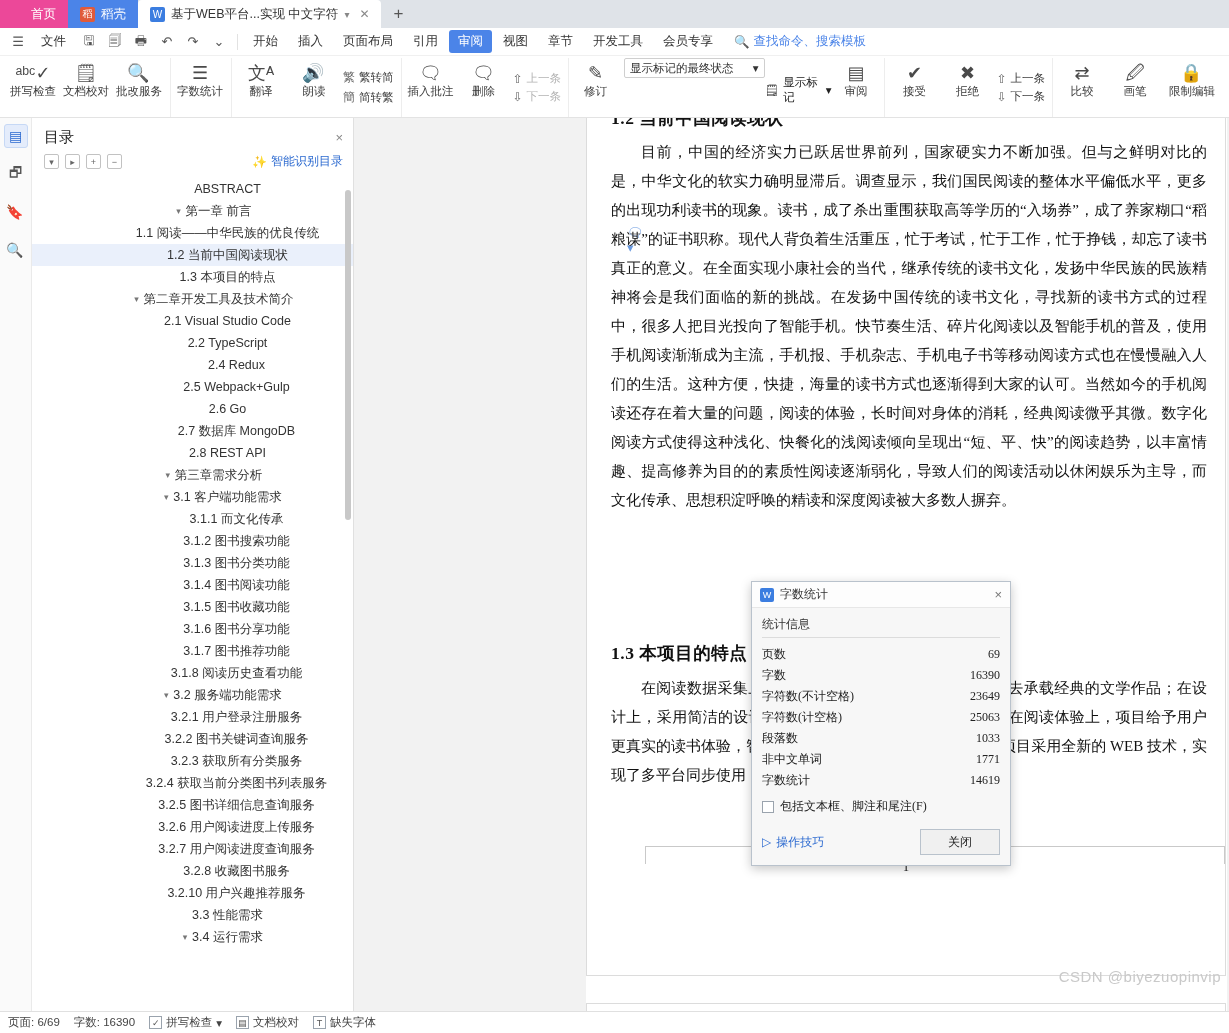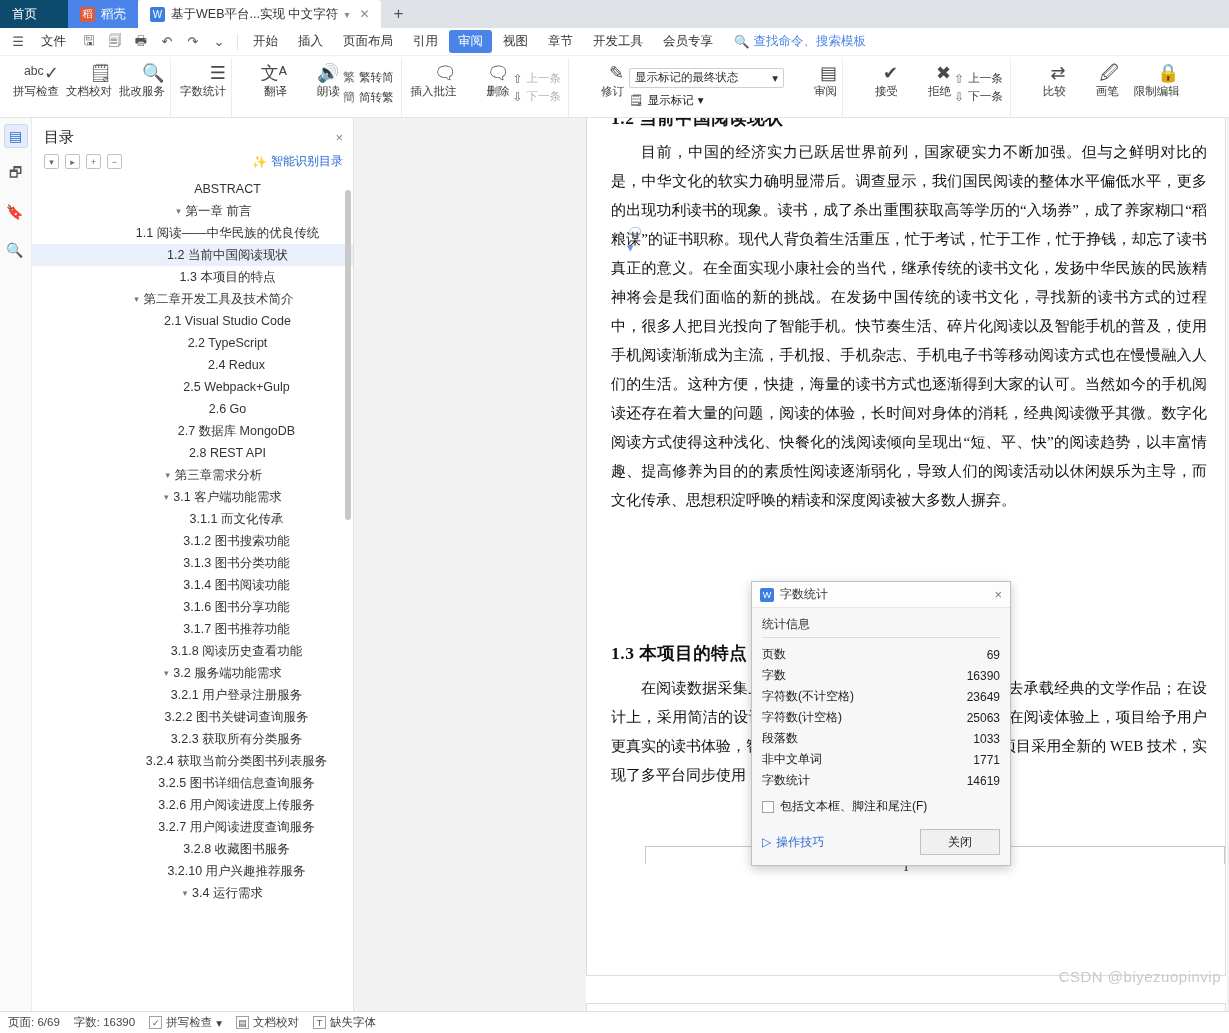--- a/index.html
+++ b/index.html
@@ -25,21 +25,21 @@
     height: 28px;
     display: flex;
     align-items: center;
     gap: 6px;
     padding: 0 12px;
     font-size: 12.5px;
     color: #fff;
     background: #4b84e8;
     position: relative;
   }
-  .tab.home { background: #0c4a6e; min-width: 68px; justify-content: flex-start; }
+  .tab.home { background: #ec4899; min-width: 68px; justify-content: flex-end; }
   .tab.cloud { background: #4b84e8; }
   .tab.doc {
     background: #fff;
     color: #333;
     border-top-left-radius: 4px;
     border-top-right-radius: 4px;
     min-width: 230px;
   }
   .tab .ticon {
     width: 15px; height: 15px;
@@ -97,21 +97,21 @@
     display: flex;
     align-items: stretch;
     padding: 2px 4px 0 4px;
     gap: 2px;
     overflow: hidden;
   }
   .rgroup { display: flex; align-items: stretch; gap: 1px; padding: 0 3px; }
   .rgroup + .rgroup { border-left: 1px solid #ededed; }
   .rbtn {
     width: 52px;
-    display: flex; flex-direction: column; align-items: flex-end; justify-content: flex-start;
+    display: flex; flex-direction: column; align-items: center; justify-content: flex-start;
     padding-top: 4px;
     font-size: 11.5px; color: #3b3b3b;
     text-align: center;
     line-height: 1.25;
   }
   .rbtn .gl { font-size: 18px; line-height: 22px; color: #4a4a4a; }
   .rbtn .lbl { white-space: nowrap; }
   .rbtn.wide { width: 60px; }
   .rsmall {
     display: flex; flex-direction: column; justify-content: center; gap: 3px;
@@ -238,21 +238,21 @@
     display: flex; align-items: center; gap: 6px;
     padding: 0 8px;
     border-bottom: 1px solid #e7e7e7;
   }
   .dlg-title .di {
     width: 14px; height: 14px; background: #3b7de0; color: #fff;
     font-size: 9px; display:flex; align-items:center; justify-content:center; border-radius:2px;
   }
   .dlg-title .dt { flex: 1; color: #333; }
   .dlg-title .dx { color: #777; font-size: 13px; }
-  .dlg-body { padding: 8px 10px 6px 10px; background:#f7f7f7;}
+  .dlg-body { padding: 8px 10px 6px 10px; background:#f7f7f7;font-family:Liberation Serif, serif;}
   .grp-label { font-size: 12px; color: #333; margin-bottom: 4px; }
   .grp-line { height:1px; background:#dcdcdc; margin-bottom: 6px; }
   .stat { display: flex; justify-content: space-between; height: 21px; align-items: center; font-size: 12px; color: #222;}
   .chk { display:flex; align-items:center; gap:6px; margin-top: 7px; font-size:12px;}
   .chk .box { width:12px; height:12px; border:1px solid #9aa3ad; background:#fff;}
   .dlg-foot {
     display:flex; align-items:center; justify-content:space-between;
     padding: 8px 10px 10px 10px;
   }
   .tiplink { color:#2c6ad0; display:flex; align-items:center; gap:5px; font-size:12px;}
@@ -381,21 +381,21 @@
         <span>下一条</span>
       </div>
     </div>
   </div>
 
   <div class="rgroup">
     <div class="rbtn">
       <span class="gl">✎</span>
       <span class="lbl">修订</span>
     </div>
-    <div style="display:flex;flex-direction:column;justify-content:center;padding-left:4px;">
+    <div style="display:flex;flex-direction:row;justify-content:center;padding-left:4px;">
       <div class="statecombo">
         <span>显示标记的最终状态</span>
         <span>▾</span>
       </div>
       <div class="markline">
         <span class="gl">🗒</span>
         <span>显示标记</span>
         <span>▾</span>
       </div>
     </div>
@@ -538,20 +538,24 @@
         <div class="node">
           <span class="caret" style="margin-left: 80px;"></span>
           <span>3.1.3 图书分类功能</span>
         </div>
         <div class="node">
           <span class="caret" style="margin-left: 80px;"></span>
           <span>3.1.4 图书阅读功能</span>
         </div>
         <div class="node">
           <span class="caret" style="margin-left: 80px;"></span>
+          <span>3.1.5 图书收藏功能</span>
+        </div>
+        <div class="node">
+          <span class="caret" style="margin-left: 80px;"></span>
           <span>3.1.6 图书分享功能</span>
         </div>
         <div class="node">
           <span class="caret" style="margin-left: 80px;"></span>
           <span>3.1.7 图书推荐功能</span>
         </div>
         <div class="node">
           <span class="caret" style="margin-left: 80px;"></span>
           <span>3.1.8 阅读历史查看功能</span>
         </div>
@@ -587,20 +591,24 @@
           <span class="caret" style="margin-left: 80px;"></span>
           <span>3.2.7 用户阅读进度查询服务</span>
         </div>
         <div class="node">
           <span class="caret" style="margin-left: 80px;"></span>
           <span>3.2.8 收藏图书服务</span>
         </div>
         <div class="node">
           <span class="caret" style="margin-left: 80px;"></span>
           <span>3.2.10 用户兴趣推荐服务</span>
+        </div>
+        <div class="node">
+          <span class="caret" style="margin-left: 62px;"></span>
+          <span>3.3 性能需求</span>
         </div>
         <div class="node">
           <span class="caret" style="margin-left: 62px;">▾</span>
           <span>3.4 运行需求</span>
         </div>
       </div>
     <div class="scroll-track">
       <div class="scroll-thumb"></div>
     </div>
   </div>

